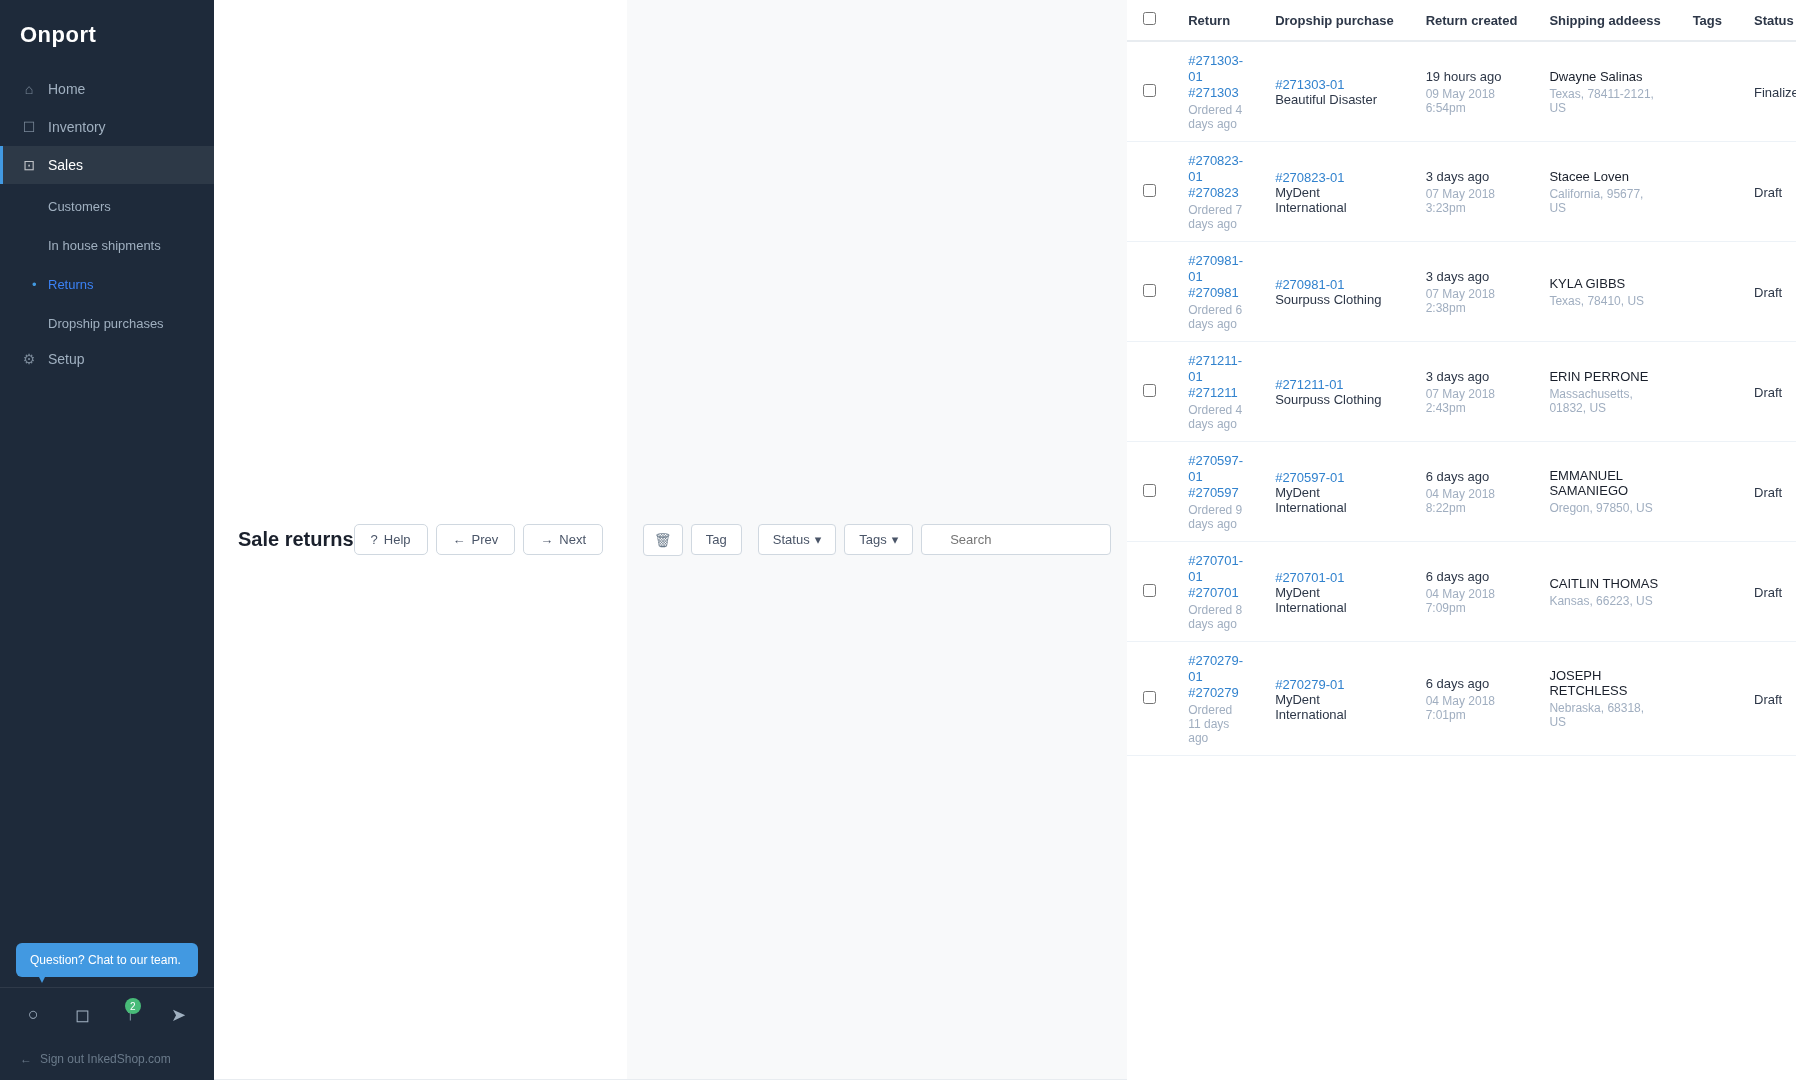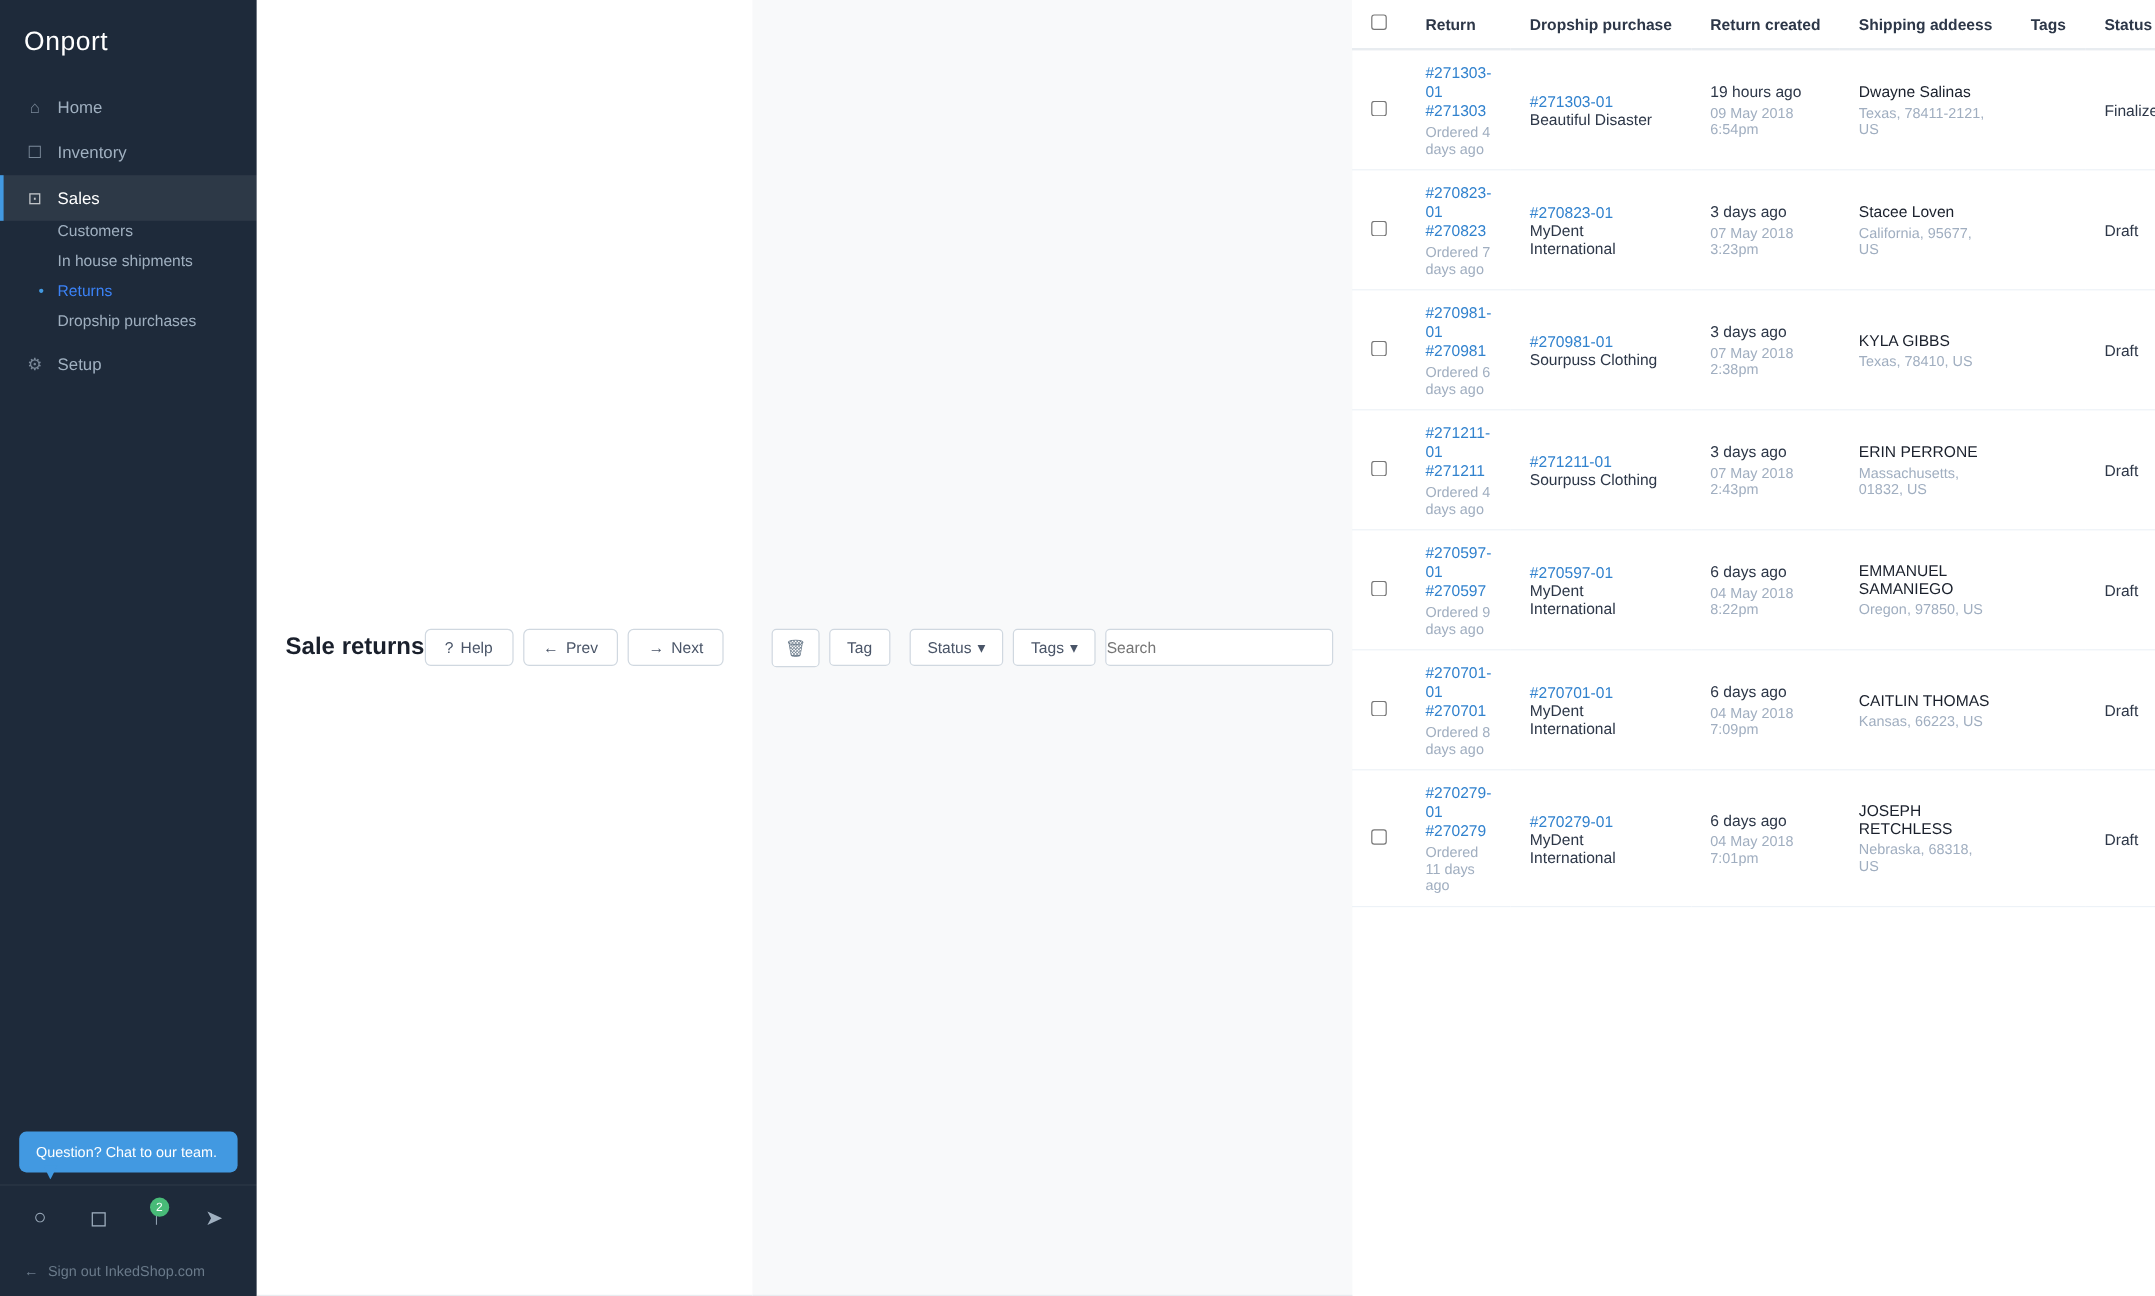--- a/index.html
+++ b/index.html
@@ -11,21 +11,21 @@
       min-width: 214px;
       background: #1e2a3a;
       color: #a0aec0;
       display: flex;
       flex-direction: column;
       height: 100vh;
     }
     #sidebar-logo {
       padding: 22px 20px;
       font-size: 22px;
-      font-weight: 400;
+      font-weight: 700;
       color: #fff;
       letter-spacing: 0.5px;
     }
     .sidebar-nav { flex: 1; }
     .sidebar-item {
       display: flex;
       align-items: center;
       padding: 11px 20px;
       cursor: pointer;
       color: #a0b0c0;
@@ -36,21 +36,21 @@
     .sidebar-item.active { color: #fff; background: rgba(255,255,255,0.07); }
     .sidebar-item.active::before {
       content: '';
       position: absolute;
       left: 0; top: 0; bottom: 0;
       width: 3px;
       background: #4299e1;
     }
     .sidebar-item .icon { width: 18px; display: inline-flex; align-items: center; justify-content: center; opacity: 0.7; }
     .sidebar-child {
-      padding: 1px 20px 9px 48px;
+      padding: 15px 20px 9px 48px;
       cursor: pointer;
       color: #a0b0c0;
       font-size: 13px;
     }
     .sidebar-child.active-dot::before {
       content: '•';
       position: absolute;
       left: 32px;
       color: #4299e1;
     }
@@ -208,21 +208,21 @@
       cursor: pointer;
       color: #4a5568;
       font-size: 13px;
       display: flex;
       align-items: center;
       gap: 5px;
     }
     .search-box {
       border: 1px solid #d0d8e0;
       border-radius: 4px;
-      padding: 7px 0;
+      padding: 7px 28px;
       font-size: 13px;
       color: #a0aec0;
       background: #fff;
       width: 190px;
       outline: none;
     }
 
     
     #table-wrapper {
       flex: 1;

